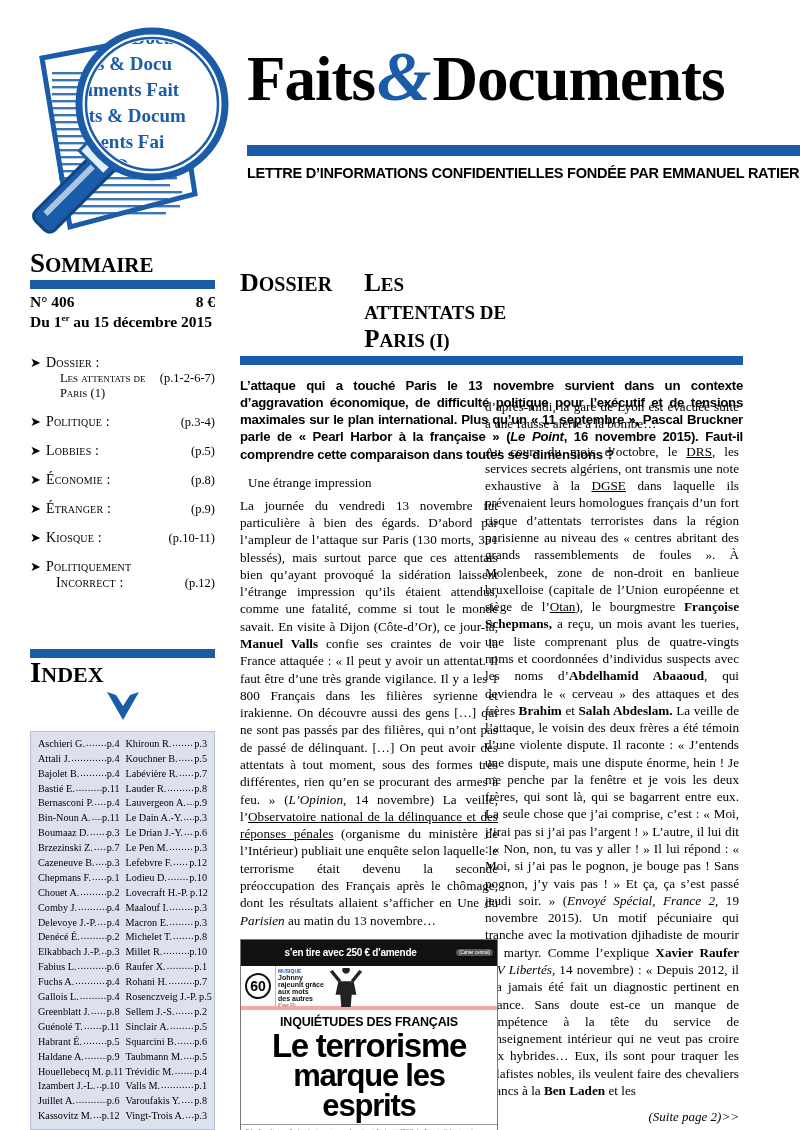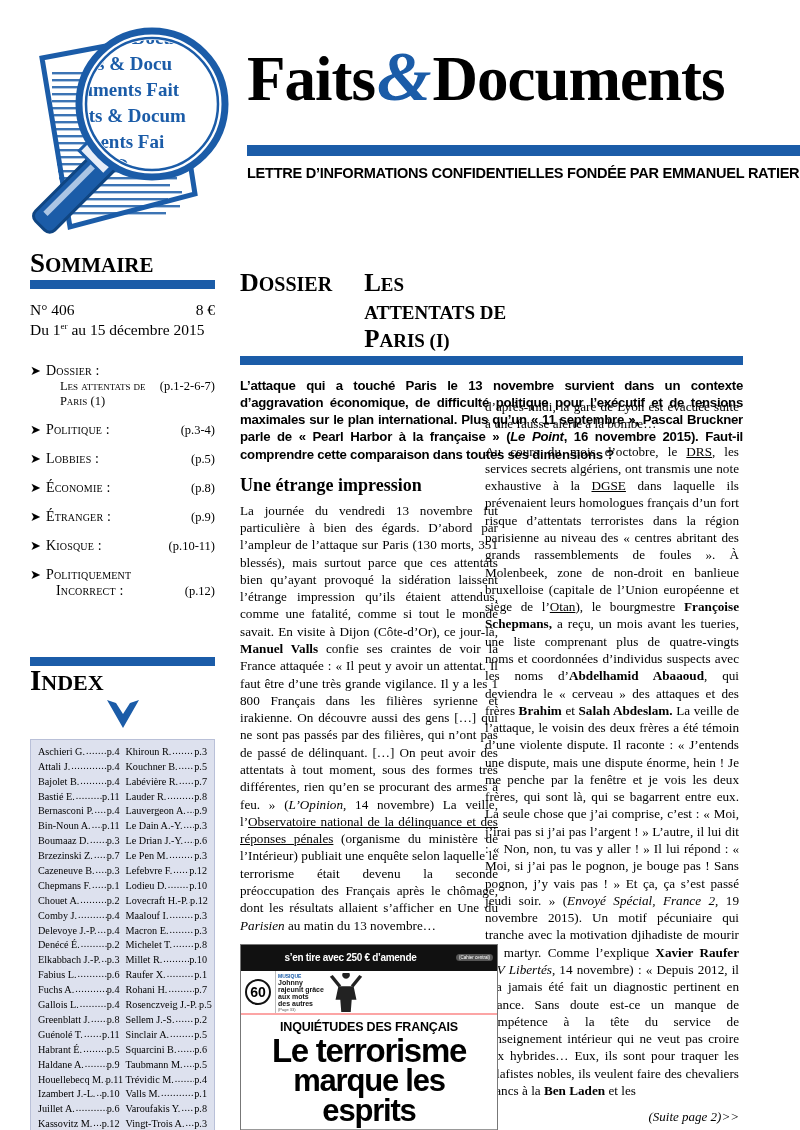--- a/index.html
+++ b/index.html
@@ -34,21 +34,21 @@
   .col-left { width:185px; flex:0 0 185px; }
   .col-mid  { width:262px; flex:0 0 262px; padding-left:25px; }
   .col-right{ width:262px; flex:0 0 262px; padding-left:8px; }
 
   
   .sec-head { font-family:"Liberation Serif", serif; font-weight:700; font-size:27px;
               letter-spacing:0px; line-height:1.0; }
   .sec-head .sc2 { font-size:21px; }
   .blue-rule { height:9px; background:#1B5CA8; margin-top:3px; }
 
-  .issue { margin-top:11px; font-weight:400; font-size:15.5px; line-height:1.32; }
+  .issue { margin-top:3px; font-weight:700; font-size:15.5px; line-height:1.32; }
   .issue-row { display:flex; justify-content:space-between; }
   .issue-row .n { }
   .issue-row .p { }
   .issue-date { }
   .issue-date sup { font-size:9px; }
 
   .toc { margin-top:22px; }
   .toc-item { display:flex; align-items:baseline; margin-bottom:13px; font-size:12.5px; }
   .toc-arrow { color:#000; font-size:13px; margin-right:5px; line-height:1; }
   .toc-body { flex:1; }
@@ -80,42 +80,42 @@
   .dossier-title .sc2 { font-size:20px; }
   .dossier-sub { font-family:"Liberation Serif", serif; font-weight:700; font-size:25px; }
   .dossier-sub .sc2 { font-size:19px; }
   .dossier-rule { height:9px; background:#1B5CA8; margin-top:3px; }
 
   .chapo { font-family:"Liberation Sans", sans-serif; font-weight:700; font-size:13.2px;
            line-height:1.30; text-align:justify; margin-top:12px; letter-spacing:-0.25px; }
   .chapo em { font-style:italic; }
 
   
-  .subhead { font-family:"Liberation Serif", serif; font-weight:700; font-size:18px;
-             margin:0 0 6px 0; }
+  .subhead { font-family:"Liberation Serif", serif; font-weight:400; font-size:13px;
+             margin:0 0 6px 8px; }
   .bodytext { font-size:13.2px; line-height:1.31; text-align:justify;
               hyphens:auto; -webkit-hyphens:auto; }
   .bodytext p { margin:0 0 10px 0; }
   .bodytext b { font-weight:700; }
   .bodytext i { font-style:italic; }
   .bodytext u { text-decoration:underline; }
 
   
   .clip { width:258px; margin:6px 0 8px 0; border:1px solid #777; background:#fff;
           position:relative; overflow:hidden; }
 
   .suite { text-align:right; font-style:italic; font-size:13px; margin-top:4px; }
 
   
   .np { position:relative; font-family:"Liberation Sans", sans-serif; }
   .np-topstrip { display:flex; align-items:center; background:#111; color:#fff;
                  height:26px; padding:0 4px; }
   .np-topstrip .t1 { font-weight:700; font-size:10px; flex:1; text-align:center; letter-spacing:-0.3px;}
   .np-topstrip .t2 { font-size:4.5px; background:#555; padding:1px 3px; border-radius:6px; }
-  .np-logo-row { display:flex; align-items:center; height:44px; border-bottom:2px solid #fca5a5;
+  .np-logo-row { display:flex; align-items:center; height:44px; border-bottom:4px solid #fca5a5;
                  position:relative; background:#fff; }
   .np-circle { width:26px; height:26px; border-radius:50%; border:2px solid #111;
                display:flex; align-items:center; justify-content:center;
                font-weight:700; font-size:14px; margin:0 4px; flex:0 0 26px; }
   .np-masthead { font-family:"Liberation Serif", serif; font-weight:700; font-style:italic;
                  font-size:30px; color:#111; letter-spacing:-1px; flex:1; padding-left:2px; }
   .np-meta { position:absolute; top:2px; left:36px; right:100px; font-size:3.6px; color:#333;
              display:flex; justify-content:space-between; }
   .np-promo { width:92px; flex:0 0 92px; height:100%; position:relative; background:#fff;
               border-left:1px solid #bbb; }

